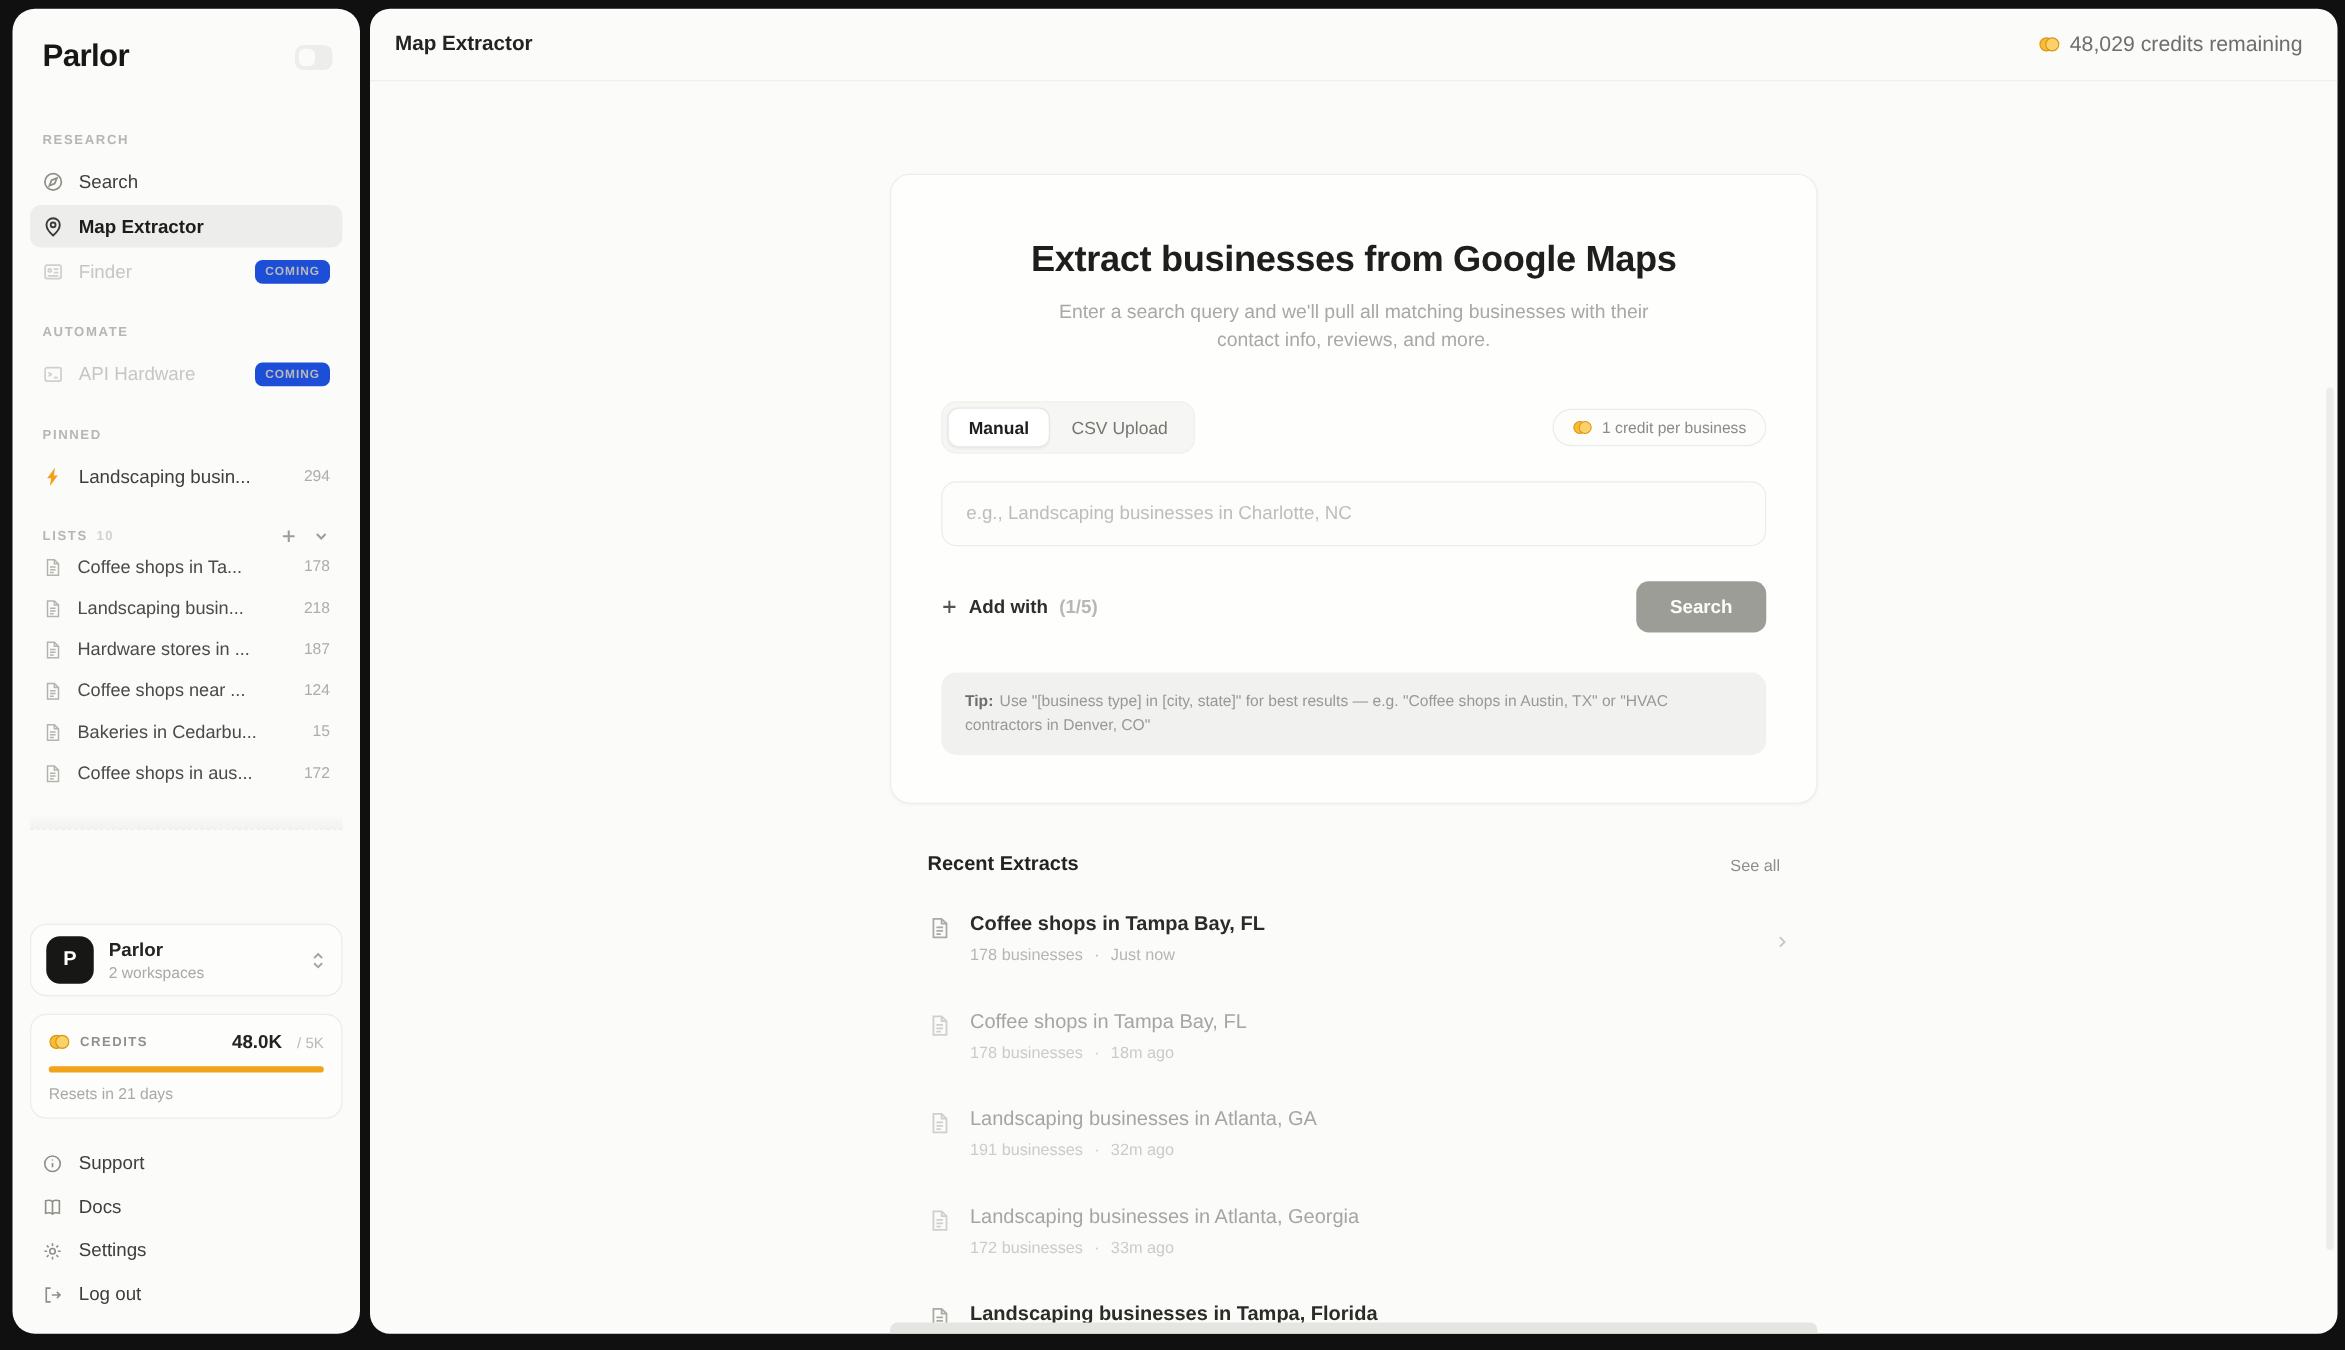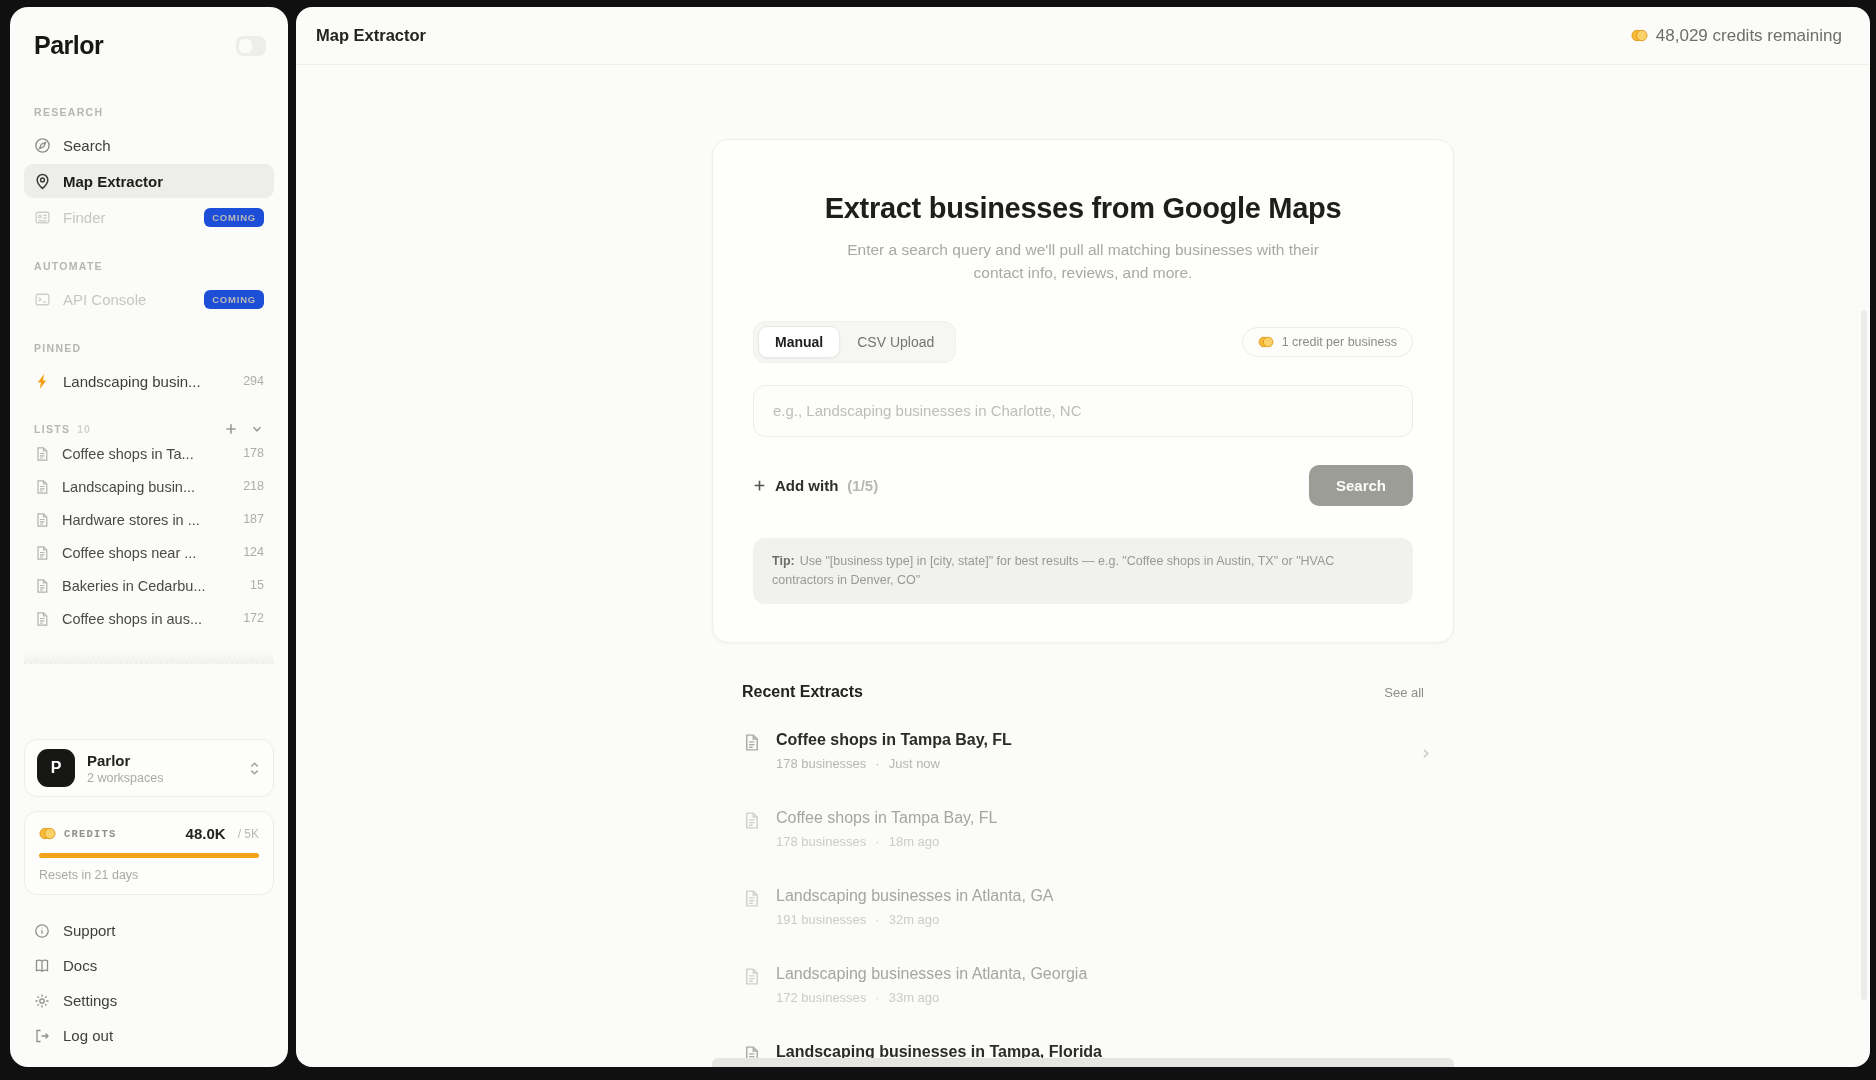--- a/index.html
+++ b/index.html
@@ -59,21 +59,21 @@
     border:1px solid #ececea; border-radius:13px; background:#fdfdfc;
     display:flex; align-items:center; gap:12px; padding:9px 12px; cursor:pointer;
   }
   .ws-avatar { width:38px; height:38px; border-radius:11px; background:#171715; color:#fff; font-size:16px; font-weight:700; display:flex; align-items:center; justify-content:center; }
   .ws-name { font-size:15px; font-weight:700; color:#232321; }
   .ws-sub { font-size:12.5px; color:#a9a9a5; margin-top:2px; }
   .ws-chevrons { margin-left:auto; display:flex; }
 
   .credits-card { border:1px solid #ececea; border-radius:13px; background:#fdfdfc; padding:13px 14px 12px; margin-top:14px; }
   .credits-top { display:flex; align-items:center; gap:8px; }
-  .credits-label { font-size:10.5px; font-weight:700; letter-spacing:1.2px; color:#90908c;font-family:Liberation Mono, monospace; }
+  .credits-label { font-size:10.5px; font-weight:700; letter-spacing:1.2px; color:#90908c; }
   .credits-num { margin-left:auto; font-size:15px; font-weight:800; color:#232321; }
   .credits-total { font-size:12px; color:#b9b9b5; margin-left:4px; }
   .credits-bar { height:5px; border-radius:3px; background:#f2a31c; margin-top:11px; }
   .credits-note { font-size:12.5px; color:#a9a9a5; margin-top:10px; }
 
   .side-links { margin-top:18px; }
   .side-link { display:flex; align-items:center; gap:13px; height:35px; padding:0 10px; border-radius:9px; font-size:15px; color:#3e3e3b; cursor:pointer; }
   .side-link .nicon { width:16px; height:16px; color:#8f8f8a; display:flex; }
 
   
@@ -194,21 +194,21 @@
     <div class="section-label">AUTOMATE</div>
 
 
     <div class="nav-item disabled">
       <span class="nicon">
           <svg viewBox="0 0 16 16" fill="none" stroke="currentColor" stroke-width="1.3">
             <rect x="2" y="3" width="12" height="10" rx="1.5"></rect>
             <path d="M4.5 6.5 6.5 8l-2 1.5M8.5 10.5h3"></path>
           </svg>
         </span>
-      <span>API Console</span>
+      <span>API Hardware</span>
       <span class="coming-badge">COMING</span>
     </div>
 
     <div class="gap-section"></div>
     <div class="section-label">PINNED</div>
 
     <div class="nav-item">
       <span class="nicon">
           <svg viewBox="0 0 16 16" fill="#f59f18" stroke="none">
             <path d="M9.5 1 3.5 9h3l-1 6 6-8h-3Z"></path>

